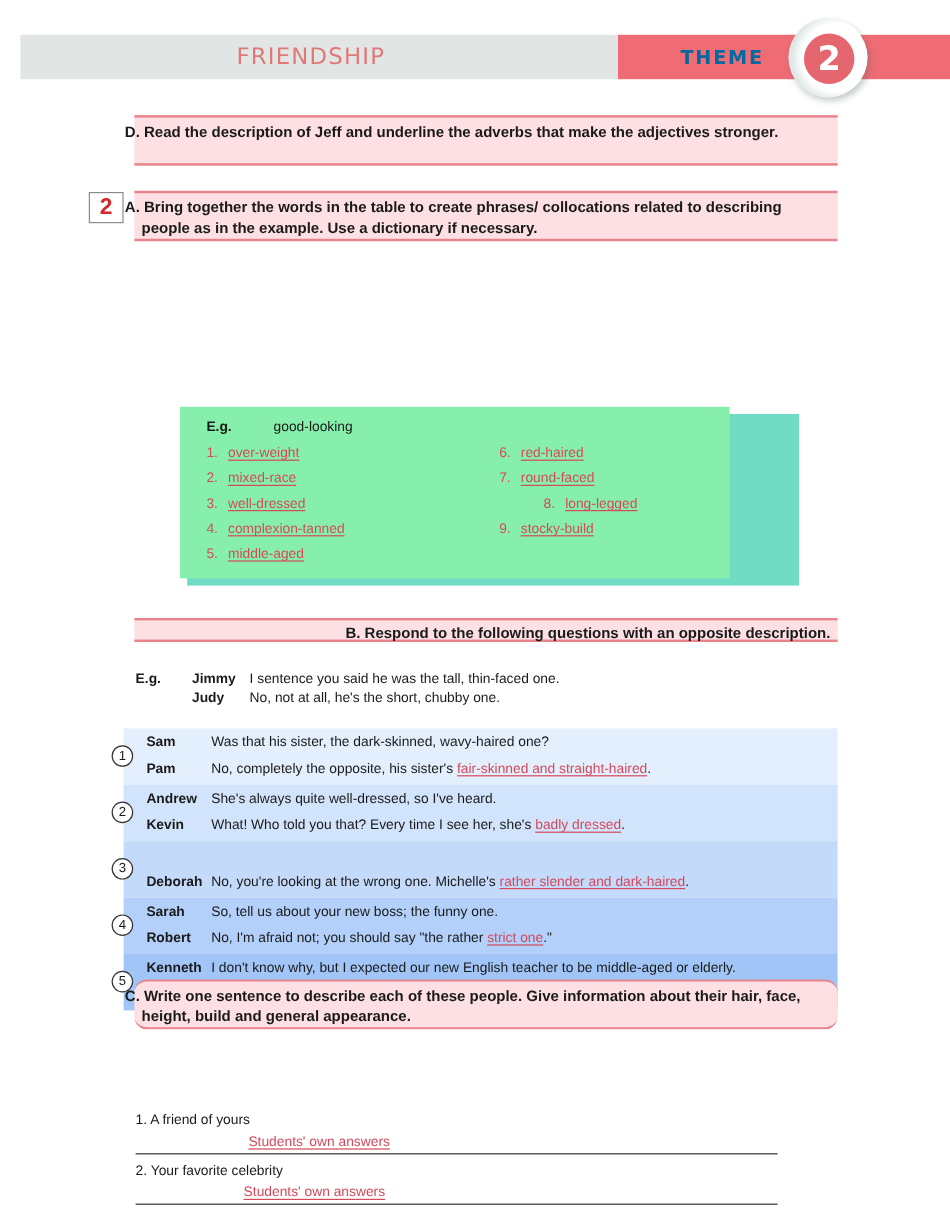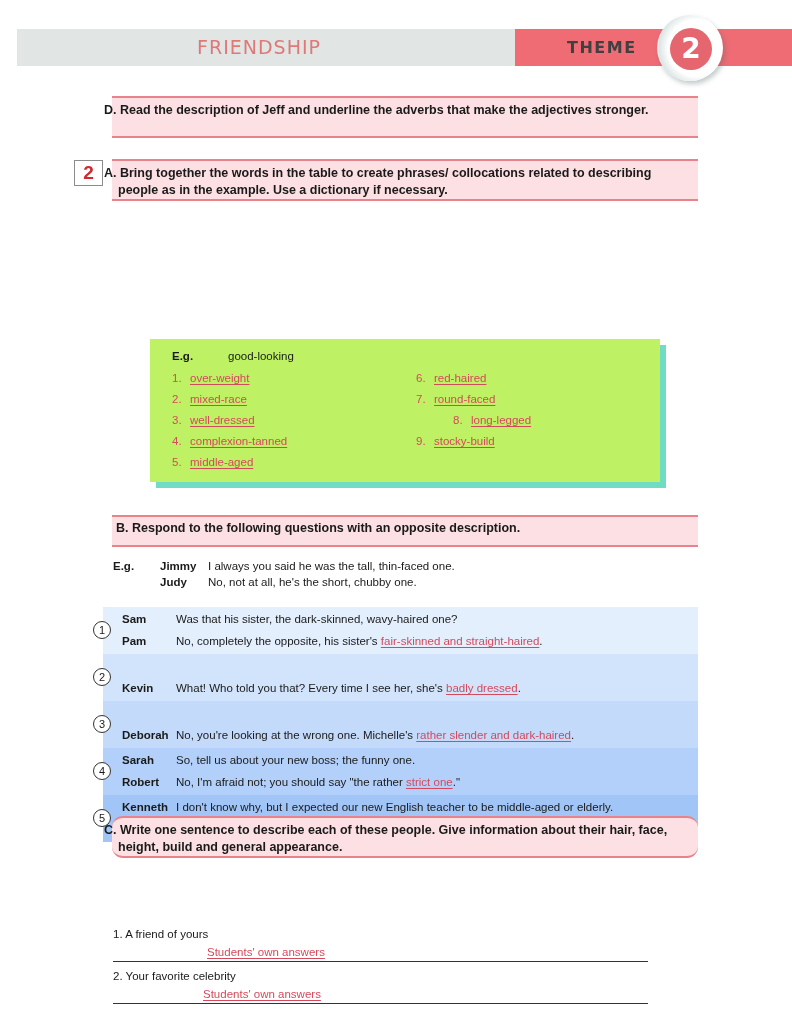--- a/index.html
+++ b/index.html
@@ -16,21 +16,21 @@
   }
   .banner-title {
     position: absolute; left: 180px; top: 7px; font-size: 19px; letter-spacing: 1px;
     color: #e07878; font-family: "DejaVu Sans", sans-serif;
   }
   .banner-red {
     position: absolute; left: 498px; top: 0; width: 294px; height: 37px; background: #ef6c74;
   }
   .banner-theme {
     position: absolute; left: 550px; top: 9px; font-size: 16px; font-weight: bold;
-    letter-spacing: 1.5px; color: #404040; font-family: "DejaVu Sans", sans-serif;
+    letter-spacing: 1.5px; color: #0369a1; font-family: "DejaVu Sans", sans-serif;
   }
   .theme-badge {
     position: absolute; left: 640px; top: -14px; width: 66px; height: 66px; border-radius: 50%;
     background: radial-gradient(circle at 60% 50%, #ffffff 55%, #dfe6e6 72%, #ffffff 100%);
     box-shadow: 2px 3px 5px rgba(80,100,100,0.35);
   }
   .theme-badge-inner {
     position: absolute; left: 13px; top: 13px; width: 42px; height: 42px; border-radius: 50%;
     background: #e5666f;
   }
@@ -51,21 +51,21 @@
     position: absolute; left: 74px; top: 160px; width: 29px; height: 26px;
     border: 1px solid #8c8c8c; background: #fff; color: #d2282f; font-weight: bold;
     font-size: 19px; text-align: center; line-height: 24px;
   }
 
   
   .mint-shadow {
     position: absolute; left: 156px; top: 345px; width: 510px; height: 143px; background: #6fdcc3;
   }
   .mint {
-    position: absolute; left: 150px; top: 339px; width: 510px; height: 143px; background: #bef264;
+    position: absolute; left: 150px; top: 339px; width: 458px; height: 143px; background: #86efac;
   }
   .eg-row { position: absolute; left: 22px; top: 11px; font-size: 11.5px; }
   .eg-row .eg { font-weight: bold; display: inline-block; width: 56px; }
   .ans-item {
     position: absolute; font-size: 11.5px; color: #d44a5c;
   }
   .ans-item .n { display: inline-block; width: 18px; color: #d44a5c; }
   .ans-item .w { text-decoration: underline; text-underline-offset: 2px; }
 
   
@@ -148,44 +148,47 @@
     <span class="n">7.</span><span class="w">round-faced</span>
   </div>
   <div class="ans-item" style="left:266px; top:75px;margin-left:37px;">
     <span class="n">8.</span><span class="w">long-legged</span>
   </div>
   <div class="ans-item" style="left:266px; top:96px;">
     <span class="n">9.</span><span class="w">stocky-build</span>
   </div>
 </div>
 
-<div class="instr" style="top:515px; height:32px; padding-top:3px;">
+<div class="instr" style="top:515px; height:20px; padding-top:3px;text-align:right;">
   <span>B. Respond to the following questions with an opposite description.</span>
 </div>
 
 <div class="eg-dialogue">
   <span class="lbl">E.g.</span>
   <span class="spk" style="top:0;">Jimmy</span>
-  <span class="txt" style="top:0;">I always you said he was the tall, thin-faced one.</span>
+  <span class="txt" style="top:0;">I sentence you said he was the tall, thin-faced one.</span>
   <span class="spk" style="top:16px;">Judy</span>
   <span class="txt" style="top:16px;">No, not at all, he's the short, chubby one.</span>
 </div>
 
 <div class="band" style="top:607px; background:#e3effd;">
   <div class="circ">1</div>
   <div class="row" style="top:28px;">
     <span class="spk">Pam</span><span>No, completely the opposite, his sister's </span><span class="ans">fair-skinned and straight-haired</span><span>.</span>
   </div>
   <div class="row" style="top:6px;">
     <span class="spk">Sam</span><span>Was that his sister, the dark-skinned, wavy-haired one?</span>
   </div>
 </div>
 
 <div class="band" style="top:654px; background:#d2e4fb;">
   <div class="circ">2</div>
+  <div class="row" style="top:6px;">
+    <span class="spk">Andrew</span><span>She's always quite well-dressed, so I've heard.</span>
+  </div>
   <div class="row" style="top:28px;">
     <span class="spk">Kevin</span><span>What! Who told you that? Every time I see her, she's </span><span class="ans">badly dressed</span><span>.</span>
   </div>
 </div>
 
 <div class="band" style="top:701px; background:#c3dafa;">
   <div class="circ">3</div>
   <div class="row" style="top:28px;">
     <span class="spk">Deborah</span><span>No, you're looking at the wrong one. Michelle's </span><span class="ans">rather slender and dark-haired</span><span>.</span>
   </div>

